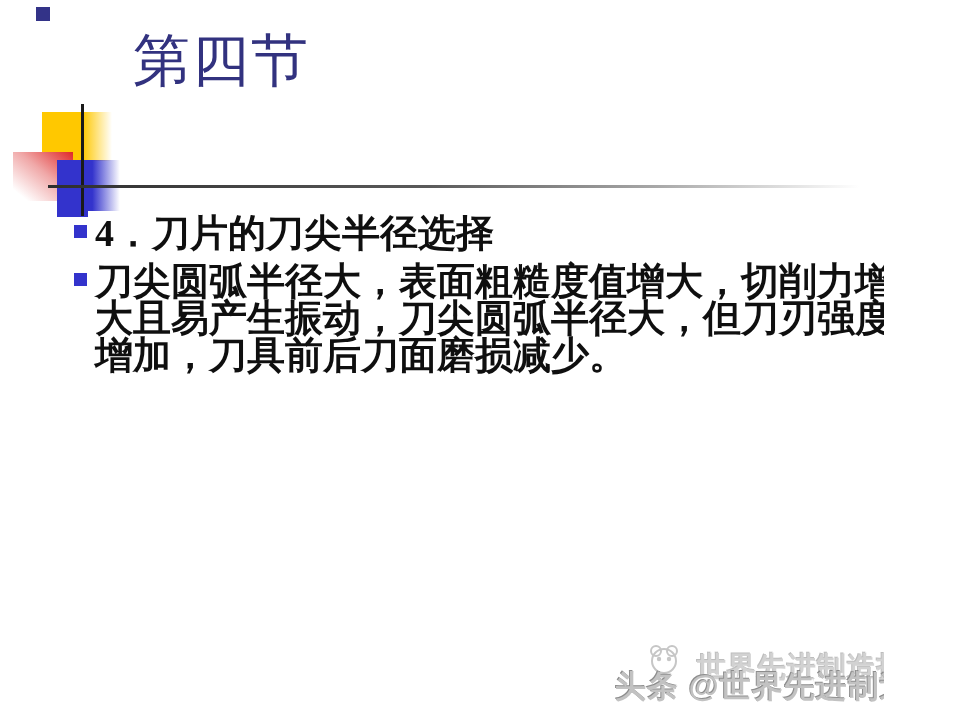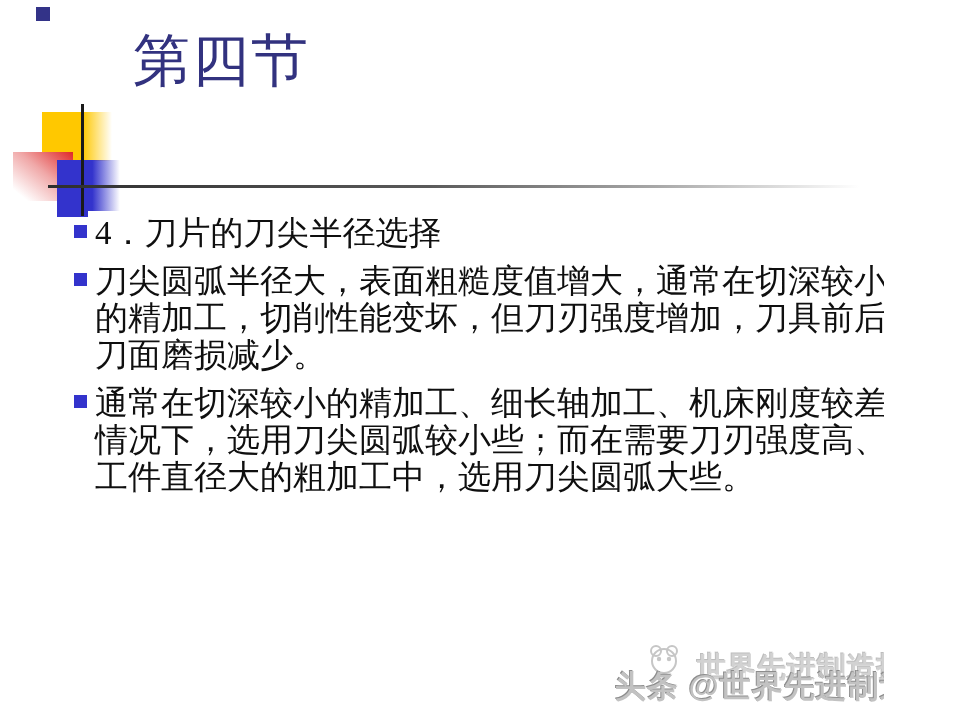--- a/index.html
+++ b/index.html
@@ -49,22 +49,23 @@
   
   .bullets{
     position:absolute;left:74px;top:215px;width:846px;
   }
   .bullet-item{display:flex;align-items:flex-start;margin-bottom:11px;}
   .bullet-square{
     flex:0 0 13px;width:13px;height:13px;
     background:#3333cc;margin-top:10px;margin-right:8px;
   }
   .bullet-text{
-    font-size:33px;line-height:37px;color:#0f0f0f;
+    font-size:38px;line-height:37px;color:#0f0f0f;
     width:822px;
+    font-weight:bold;
   }
   
   .wm-ghost{
     position:absolute;left:697px;top:648px;
     font-family:"Liberation Sans","DejaVu Sans",sans-serif;
     font-size:29px;font-weight:700;letter-spacing:1px;
     color:#d2d2d2;
     text-shadow:-1px -1px 0 #bdbdbd,1px 1px 0 #ffffff;
     white-space:nowrap;
   }
@@ -98,27 +99,23 @@
   <div class="bullets">
 
     <div class="bullet-item">
       <span class="bullet-square"></span>
       <span class="bullet-text">4．刀片的刀尖半径选择</span>
     </div>
 
 
     <div class="bullet-item">
       <span class="bullet-square"></span>
-      <span class="bullet-text">刀尖圆弧半径大，表面粗糙度值增大，通常在切深较小的精加工，切削性能变坏，但刀刃强度增加，刀具前后刀面磨损减少。</span>
+      <span class="bullet-text">刀尖圆弧半径大，表面粗糙度值增大，切削力增大且易产生振动，刀尖圆弧半径大，但刀刃强度增加，刀具前后刀面磨损减少。</span>
     </div>
 
-    <div class="bullet-item">
-      <span class="bullet-square"></span>
-      <span class="bullet-text">通常在切深较小的精加工、细长轴加工、机床刚度较差情况下，选用刀尖圆弧较小些；而在需要刀刃强度高、工件直径大的粗加工中，选用刀尖圆弧大些。</span>
-    </div>
 
   </div>
 
   <div class="wm-ghost">世界先进制造技术论坛</div>
   <svg class="wm-panda" viewBox="0 0 36 32">
     <circle cx="10" cy="8" r="5" fill="none" stroke="#c6c6c6" stroke-width="2"></circle>
     <circle cx="26" cy="8" r="5" fill="none" stroke="#c6c6c6" stroke-width="2"></circle>
     <circle cx="18" cy="18" r="12" fill="none" stroke="#c6c6c6" stroke-width="2"></circle>
     <circle cx="13" cy="16" r="2.2" fill="#c6c6c6"></circle>
     <circle cx="23" cy="16" r="2.2" fill="#c6c6c6"></circle>

